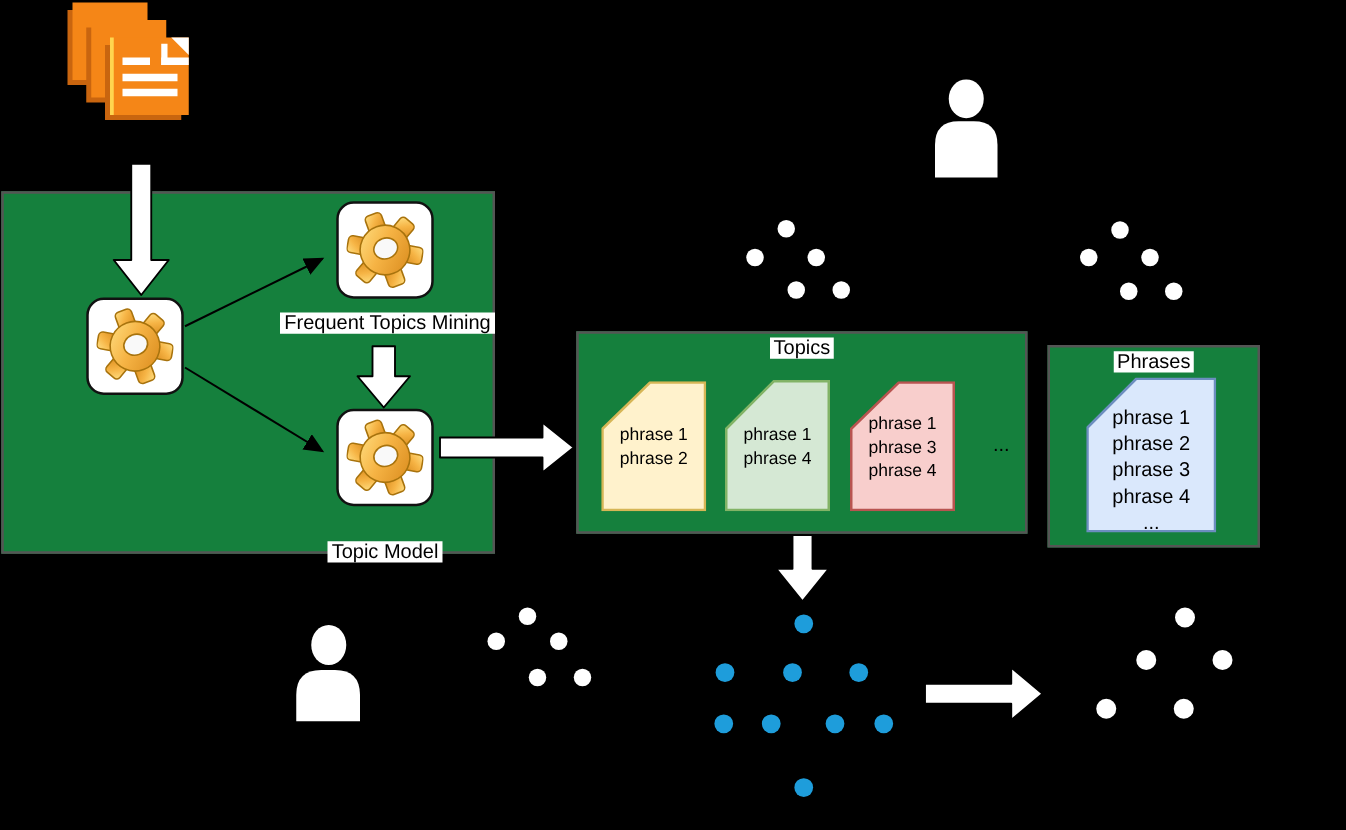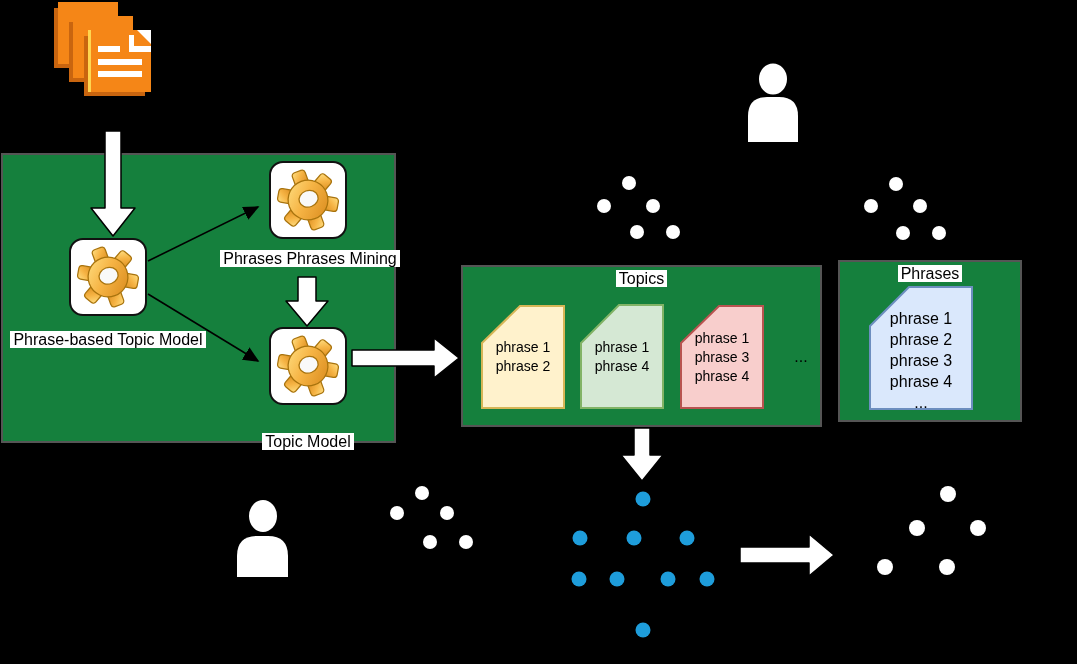--- a/index.html
+++ b/index.html
@@ -89,25 +89,22 @@
     <svg>
         <use href="#gear-sym"></use>
       </svg>
   </div>
   <div class="gear-tile" style="left:269px;top:327px;">
     <svg>
         <use href="#gear-sym"></use>
       </svg>
   </div>
 
-  <div class="lbl" style="left:2px;top:330px;width:212px;">
-    <span>Phrase-based Topic Model</span>
-  </div>
   <div class="lbl" style="left:204px;top:249px;width:212px;">
-    <span>Phrases Phrases Mining</span>
+    <span>Frequent Topics Mining</span>
   </div>
   <div class="lbl" style="left:233px;top:432px;width:150px;">
     <span>Topic Model</span>
   </div>
 
   <div class="panel" style="left:461px;top:265px;width:361px;height:162px;">
     <div class="panel-title">
       <span>Topics</span>
     </div>
     <div class="pdoc" style="left:18px;top:38px;width:84px;height:104px;">
@@ -134,21 +131,21 @@
         </svg>
       <div class="ptxt">
         <div>phrase 1</div>
         <div>phrase 3</div>
         <div>phrase 4</div>
       </div>
     </div>
     <div class="ellipsis" style="left:318px;top:81px;width:40px;text-align:center;">...</div>
   </div>
 
-  <div class="panel" style="left:838px;top:260px;width:184px;height:162px;">
+  <div class="panel" style="left:838px;top:276px;width:170px;height:162px;">
     <div class="panel-title">
       <span>Phrases</span>
     </div>
     <div class="pdoc big" style="left:29px;top:24px;width:104px;height:124px;">
       <svg width="104" height="124">
           <polygon points="1,40 40,1 103,1 103,123 1,123" fill="#DAE8FC" stroke="#6C8EBF" stroke-width="2"></polygon>
         </svg>
       <div class="ptxt">
         <div>phrase 1</div>
         <div>phrase 2</div>

